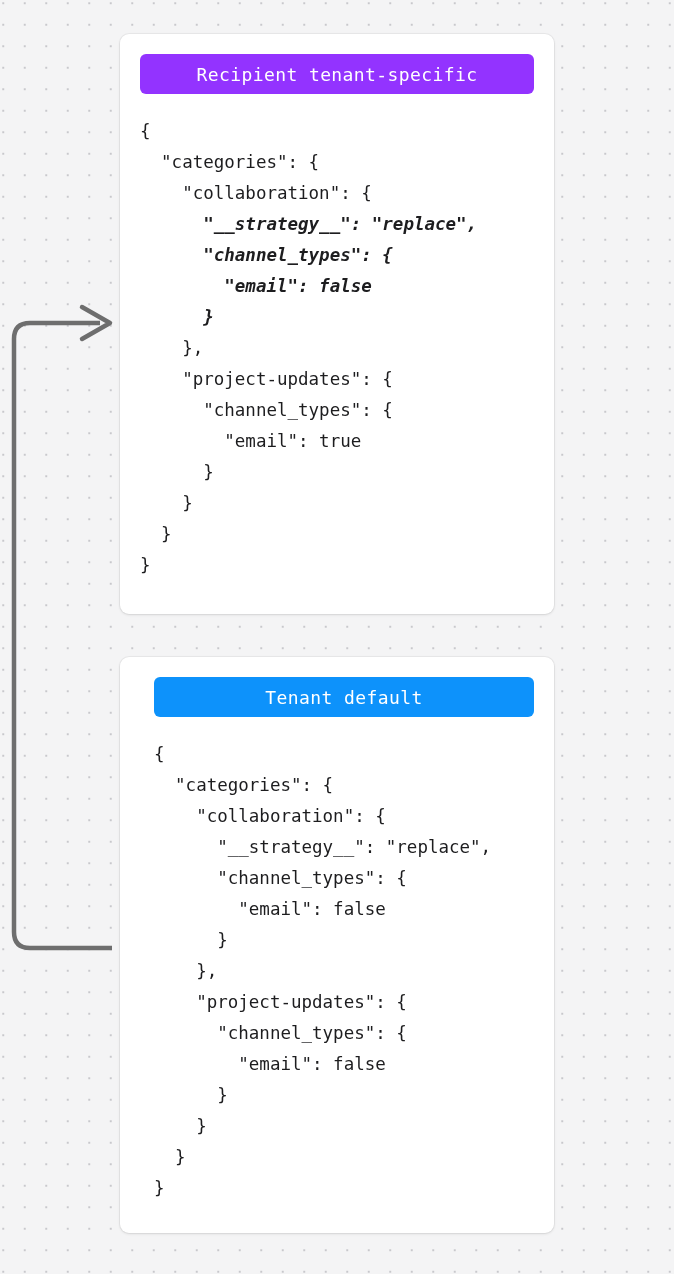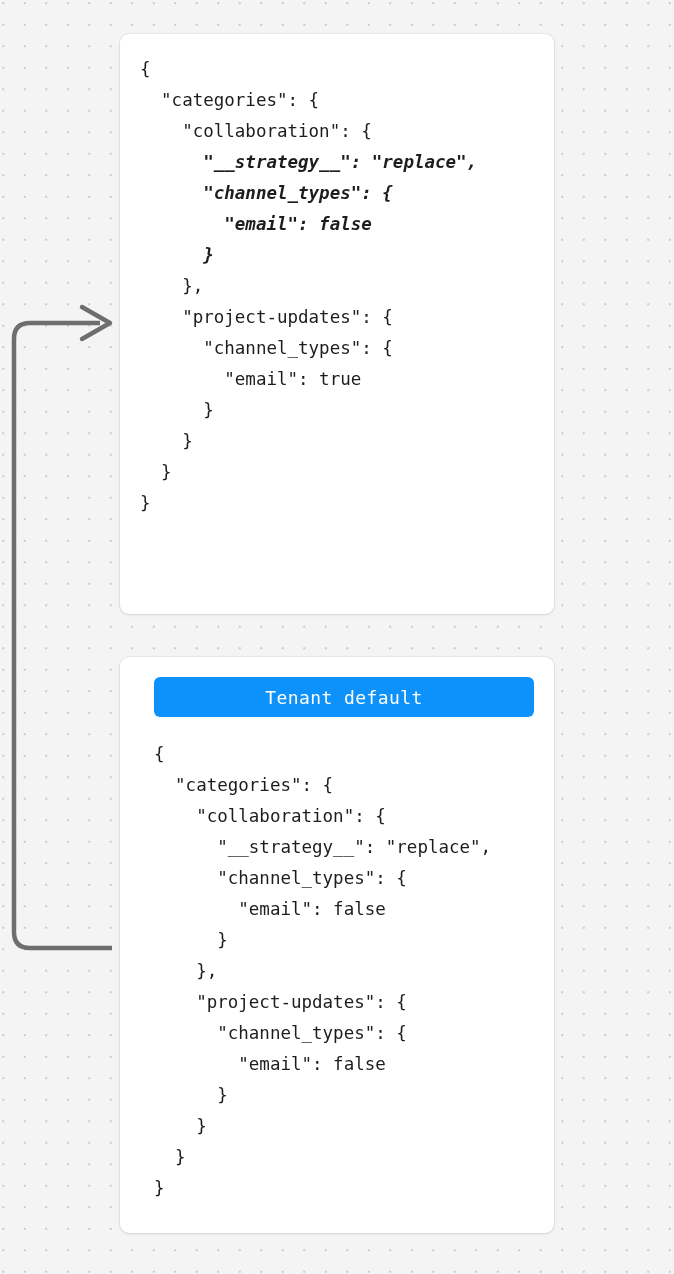--- a/index.html
+++ b/index.html
@@ -83,20 +83,23 @@
 <body>
 
 <div class="canvas">
 
   <svg class="connector" viewBox="0 0 140 700" width="140" height="700" fill="none" xmlns="http://www.w3.org/2000/svg">
     <path d="M 112 668 L 30 668 Q 14 668 14 652 L 14 59 Q 14 43 30 43 L 100 43" stroke="#6e6e6e" stroke-width="4.5" fill="none" stroke-linecap="butt"></path>
     <path d="M 82 27 L 110 43 L 82 59" stroke="#6e6e6e" stroke-width="4.5" fill="none" stroke-linecap="round" stroke-linejoin="round"></path>
   </svg>
 
   <div class="card card-1">
+    <div class="card-header" style="background:#9333ff;">
+      <span>Recipient tenant-specific</span>
+    </div>
     <pre class="code-block"><span class="code-line">{</span><span class="code-line">  "categories": {</span><span class="code-line">    "collaboration": {</span><span class="code-line hl">      "__strategy__": "replace",</span><span class="code-line hl">      "channel_types": {</span><span class="code-line hl">        "email": false</span><span class="code-line hl">      }</span><span class="code-line">    },</span><span class="code-line">    "project-updates": {</span><span class="code-line">      "channel_types": {</span><span class="code-line">        "email": true</span><span class="code-line">      }</span><span class="code-line">    }</span><span class="code-line">  }</span><span class="code-line">}</span></pre>
   </div>
 
   <div class="card card-2">
     <div class="card-header" style="background:#0d92fb;">
       <span>Tenant default</span>
     </div>
     <pre class="code-block"><span class="code-line">{</span><span class="code-line">  "categories": {</span><span class="code-line">    "collaboration": {</span><span class="code-line">      "__strategy__": "replace",</span><span class="code-line">      "channel_types": {</span><span class="code-line">        "email": false</span><span class="code-line">      }</span><span class="code-line">    },</span><span class="code-line">    "project-updates": {</span><span class="code-line">      "channel_types": {</span><span class="code-line">        "email": false</span><span class="code-line">      }</span><span class="code-line">    }</span><span class="code-line">  }</span><span class="code-line">}</span></pre>
   </div>
 

